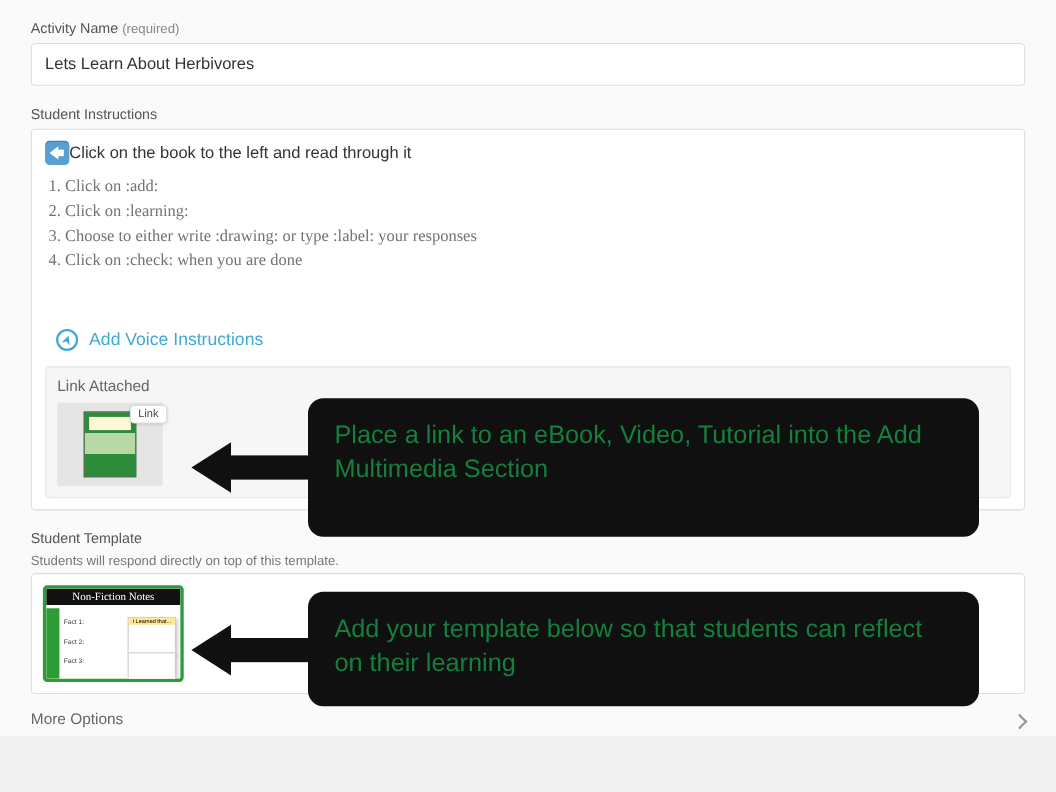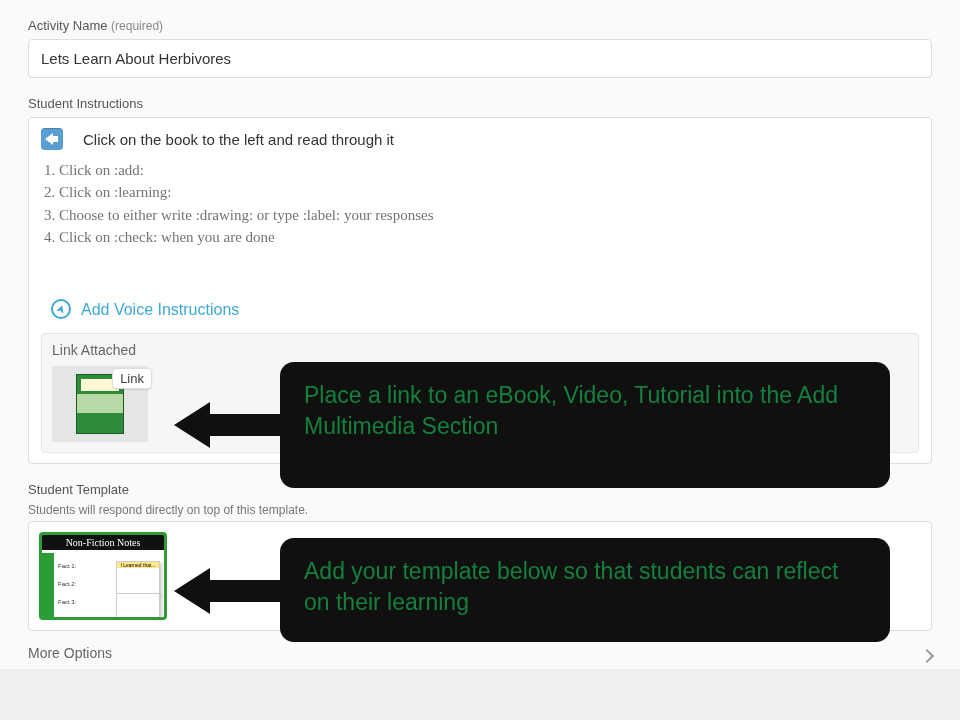--- a/index.html
+++ b/index.html
@@ -34,21 +34,21 @@
     width: 100%;
     border: 1px solid #ddd;
     border-radius: 4px;
     background: #fff;
     padding: 10px 12px 0 12px;
     margin-top: 6px;
   }
   .instr-line {
     display: flex;
     align-items: center;
-    gap: 20px;
+    gap: 0;
     font-size: 15px;
     color: #333;
     margin-bottom: 4px;
   }
   .back-icon {
     display: inline-block;
     width: 22px; height: 22px;
     background: #5a9fd4;
     border-radius: 4px;
     position: relative;
@@ -135,21 +135,21 @@
     background: #fff9d6;
     left: 4px; top: 4px; right: 4px; height: 12px;
     font-size: 5px;
   }
   .link-badge {
     position: absolute;
     top: 2px; right: -4px;
     background: #fff;
     border: 1px solid #ddd;
     border-radius: 4px;
-    font-size: 13px;
+    font-size: 10px;
     color: #444;
     padding: 2px 7px;
     box-shadow: 0 1px 2px rgba(0,0,0,0.1);
   }
   .section-gap { height: 18px; }
   .template-box {
     width: 100%;
     border: 1px solid #ddd;
     border-radius: 4px;
     background: #fff;

